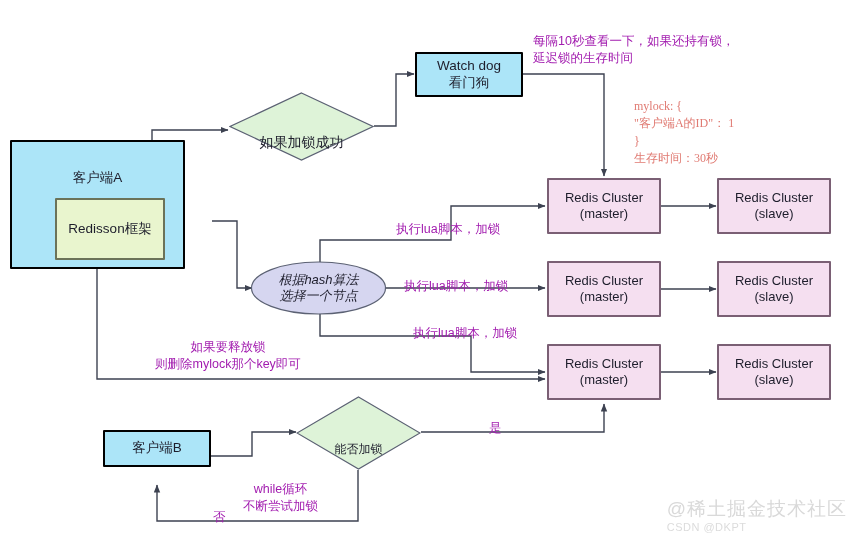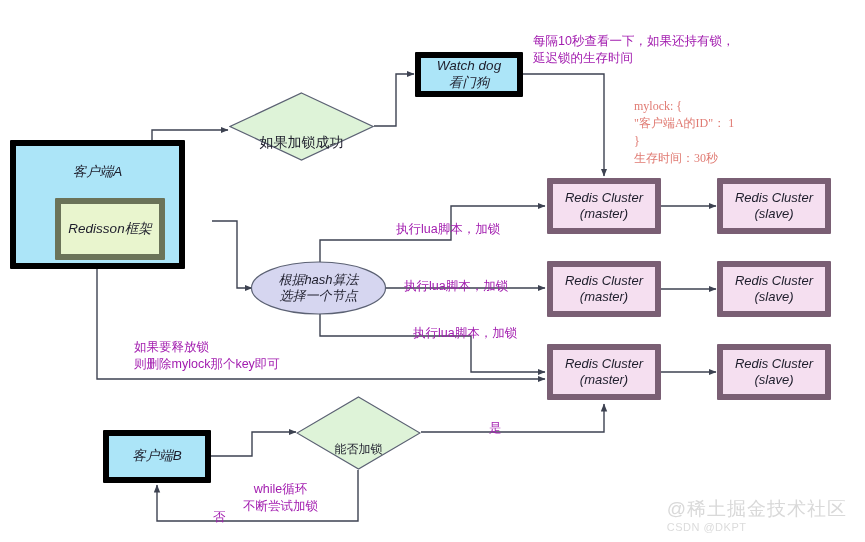--- a/index.html
+++ b/index.html
@@ -27,23 +27,22 @@
     box-sizing: border-box;
     display: flex;
     flex-direction: column;
     align-items: center;
     justify-content: center;
     text-align: center;
     color: #1d1d2b;
     line-height: 1.25;
   }
   .rect {
-    border: 6px solid #000000;
+    border: 2px solid #000000;
     border-radius: 1px;
-    font-style: italic;
   }
   .blue   { background: #ace5f8; }
   .pink   { background: #f5dff0; border-color: #7a5f74; }
   .lime   { background: #e9f5ce; border-color: #6b7359; }
   .label {
     position: absolute;
     color: #a21caf;
     line-height: 1.35;
     white-space: pre-line;
   }
@@ -146,34 +145,34 @@
   <div class="ellipse-wrap" style="left:250px;top:261px;width:137px;height:54px;">
     <svg width="137" height="54" viewBox="0 0 137 54" xmlns="http://www.w3.org/2000/svg">
       <ellipse cx="68.5" cy="27" rx="67" ry="26" fill="#d6d6f0" stroke="#5b6173" stroke-width="1.2"></ellipse>
     </svg>
     <span class="etext">
       <span style="font-size:13px;">根据hash算法</span>
       <span style="font-size:13px;">选择一个节点</span>
     </span>
   </div>
 
-  <div class="node rect blue" style="left:10px;top:140px;width:175px;height:129px;justify-content:flex-start;padding-top:18px;">
+  <div class="node rect blue" style="left:10px;top:140px;width:175px;height:129px;justify-content:flex-start;padding-top:28px;">
     <span style="font-size:13.5px;">客户端A</span>
   </div>
 
   <div class="node rect lime" style="left:55px;top:198px;width:110px;height:62px;">
     <span style="font-size:13.5px;">Redisson框架</span>
   </div>
 
   <div class="node rect blue" style="left:415px;top:52px;width:108px;height:45px;">
     <span style="font-size:13.5px;">Watch dog</span>
     <span style="font-size:13.5px;">看门狗</span>
   </div>
 
-  <div class="node rect blue" style="left:103px;top:430px;width:108px;height:53px;">
+  <div class="node rect blue" style="left:103px;top:430px;width:108px;height:37px;">
     <span style="font-size:13.5px;">客户端B</span>
   </div>
 
   <div class="node rect pink" style="left:547px;top:178px;width:114px;height:56px;white-space:pre-line;font-size:13px;">Redis Cluster
 (master)</div>
   <div class="node rect pink" style="left:547px;top:261px;width:114px;height:56px;white-space:pre-line;font-size:13px;">Redis Cluster
 (master)</div>
   <div class="node rect pink" style="left:547px;top:344px;width:114px;height:56px;white-space:pre-line;font-size:13px;">Redis Cluster
 (master)</div>
 
@@ -191,21 +190,21 @@
     "客户端A的ID"：  1
 }
 生存时间：30秒</div>
 
   <div class="label" style="left:396px;top:221px;font-size:12.5px;">执行lua脚本，加锁</div>
 
   <div class="label" style="left:404px;top:278px;font-size:12.5px;">执行lua脚本，加锁</div>
 
   <div class="label" style="left:413px;top:325px;font-size:12.5px;">执行lua脚本，加锁</div>
 
-  <div class="label" style="left:134px;top:339px;font-size:12.5px;">如果要释放锁
+  <div class="label" style="left:155px;top:339px;font-size:12.5px;text-align:center;">如果要释放锁
 则删除mylock那个key即可</div>
 
   <div class="label" style="left:243px;top:481px;font-size:12.5px;text-align:center;">while循环
 不断尝试加锁</div>
 
   <div class="label" style="left:489px;top:420px;font-size:12.5px;">是</div>
 
   <div class="label" style="left:213px;top:509px;font-size:12.5px;">否</div>
 
   <div class="watermark" style="right:18px;bottom:8px;">

